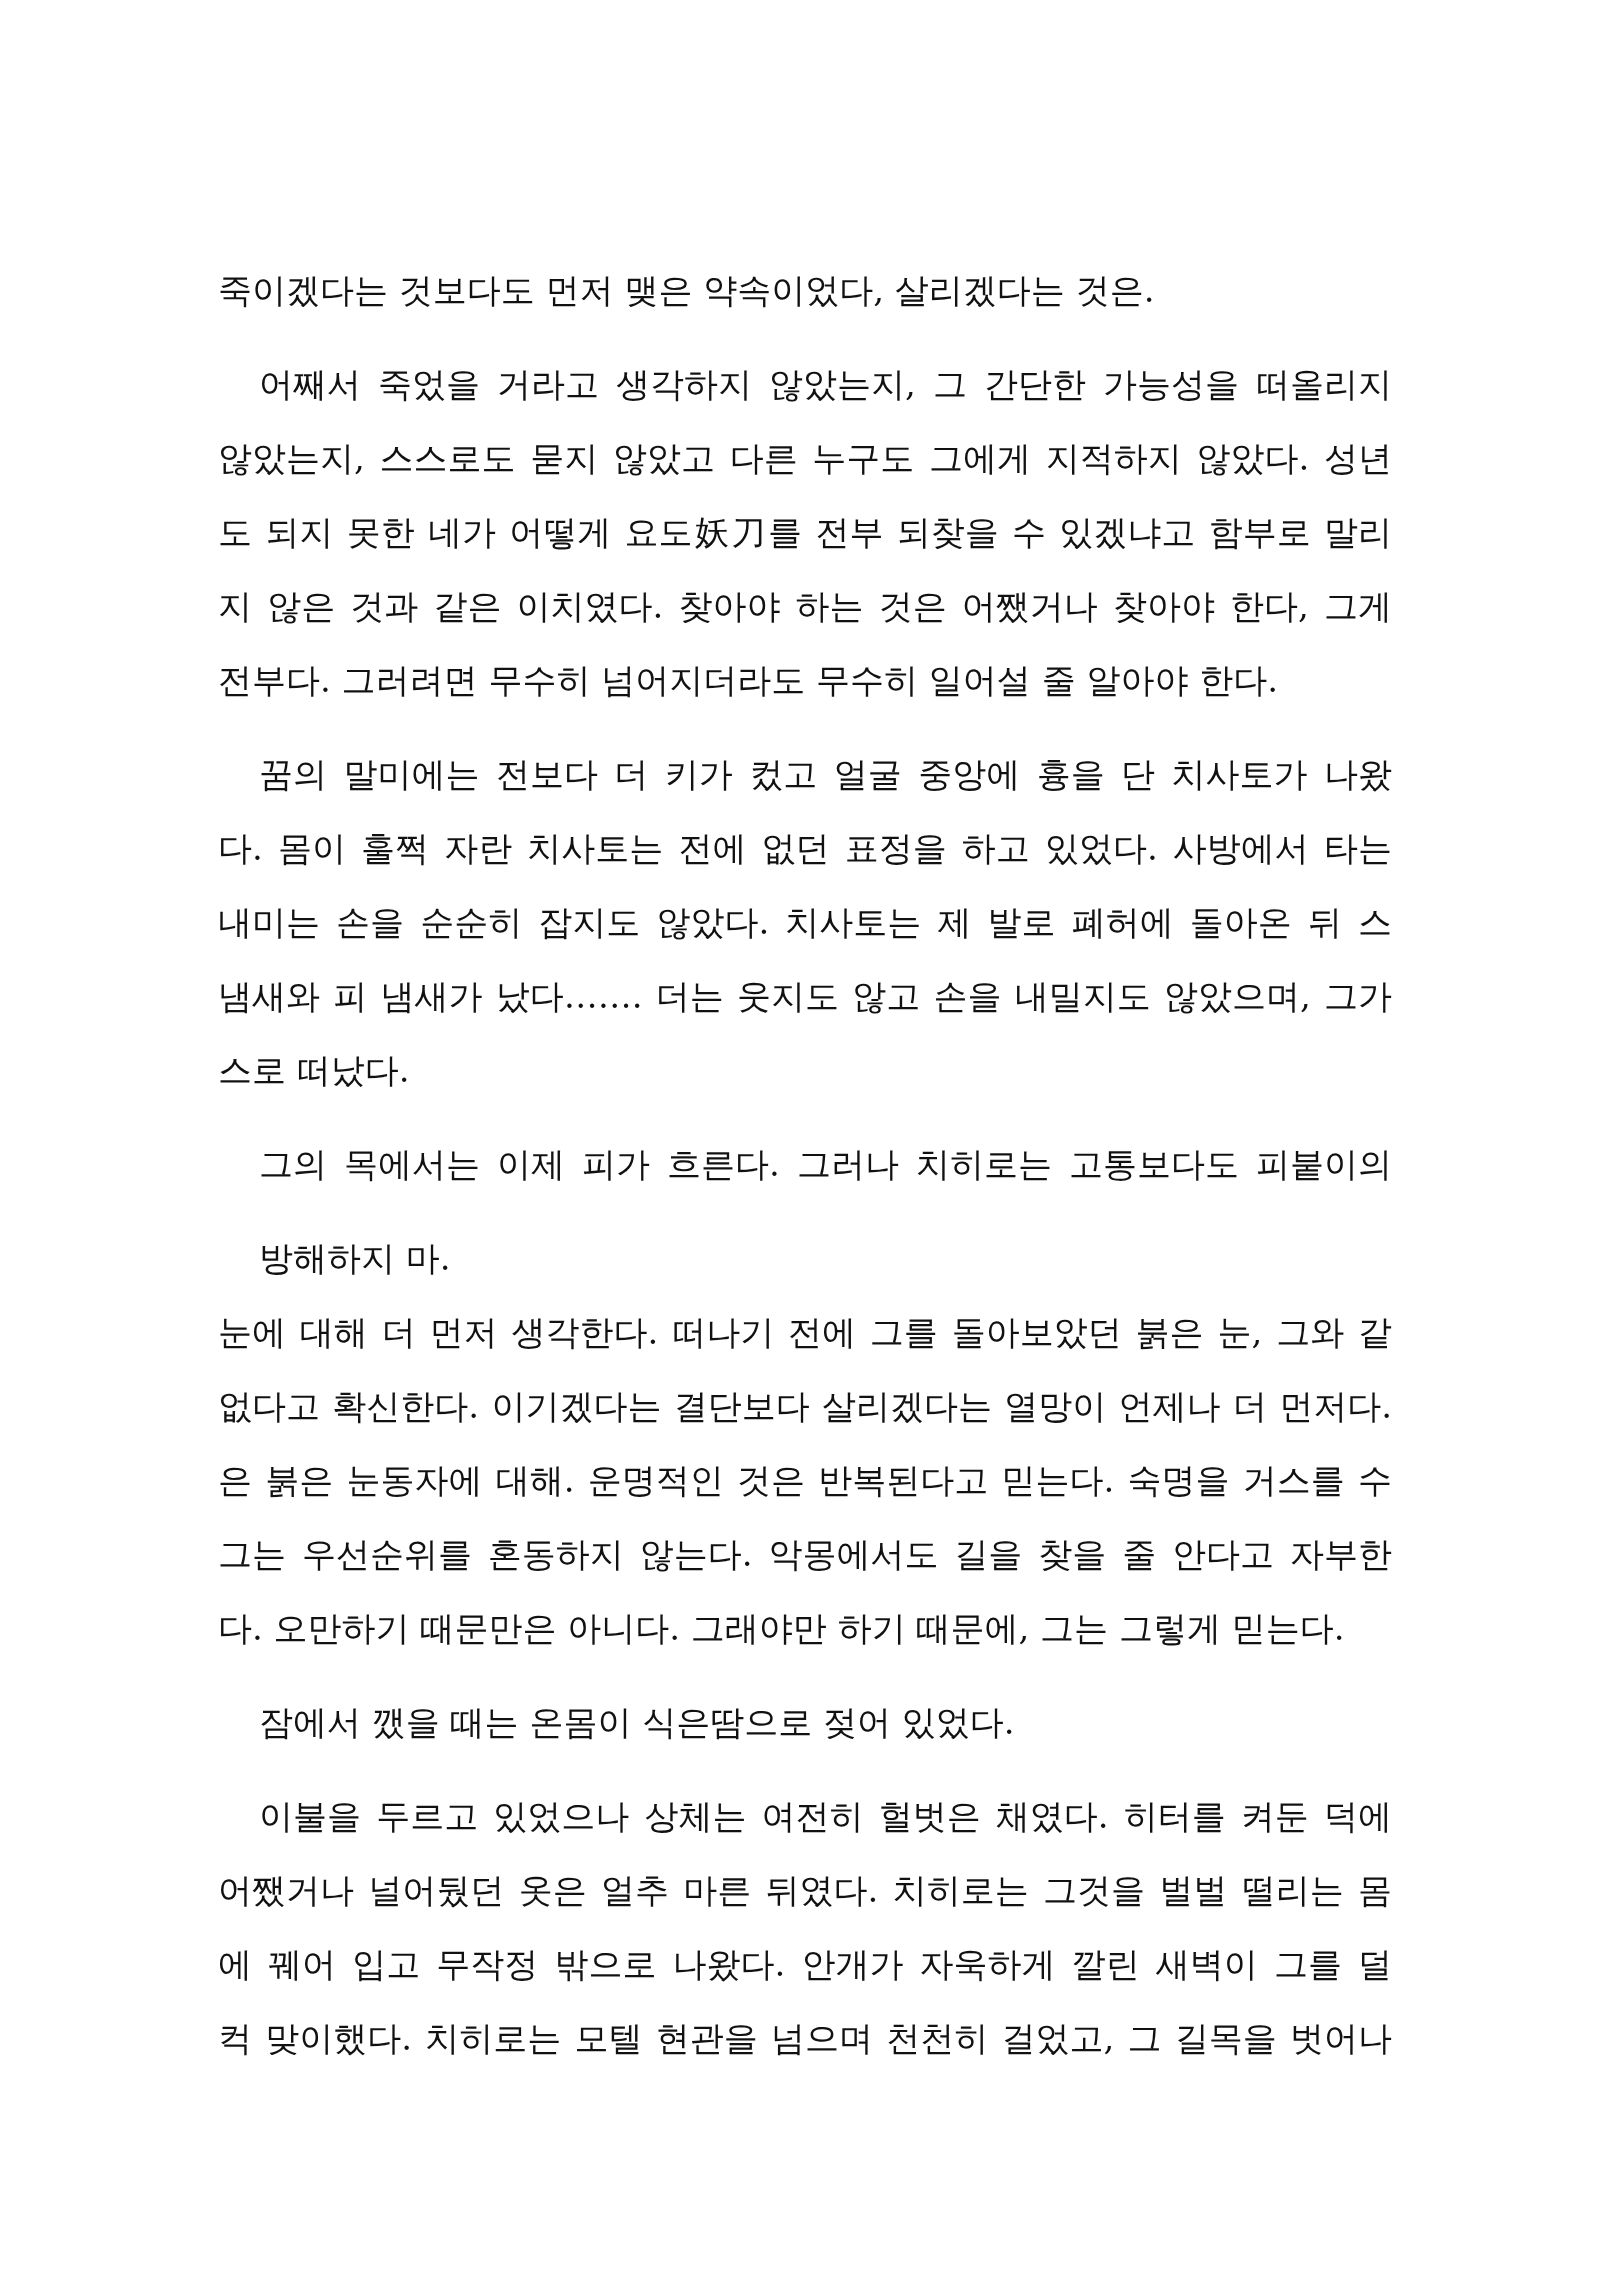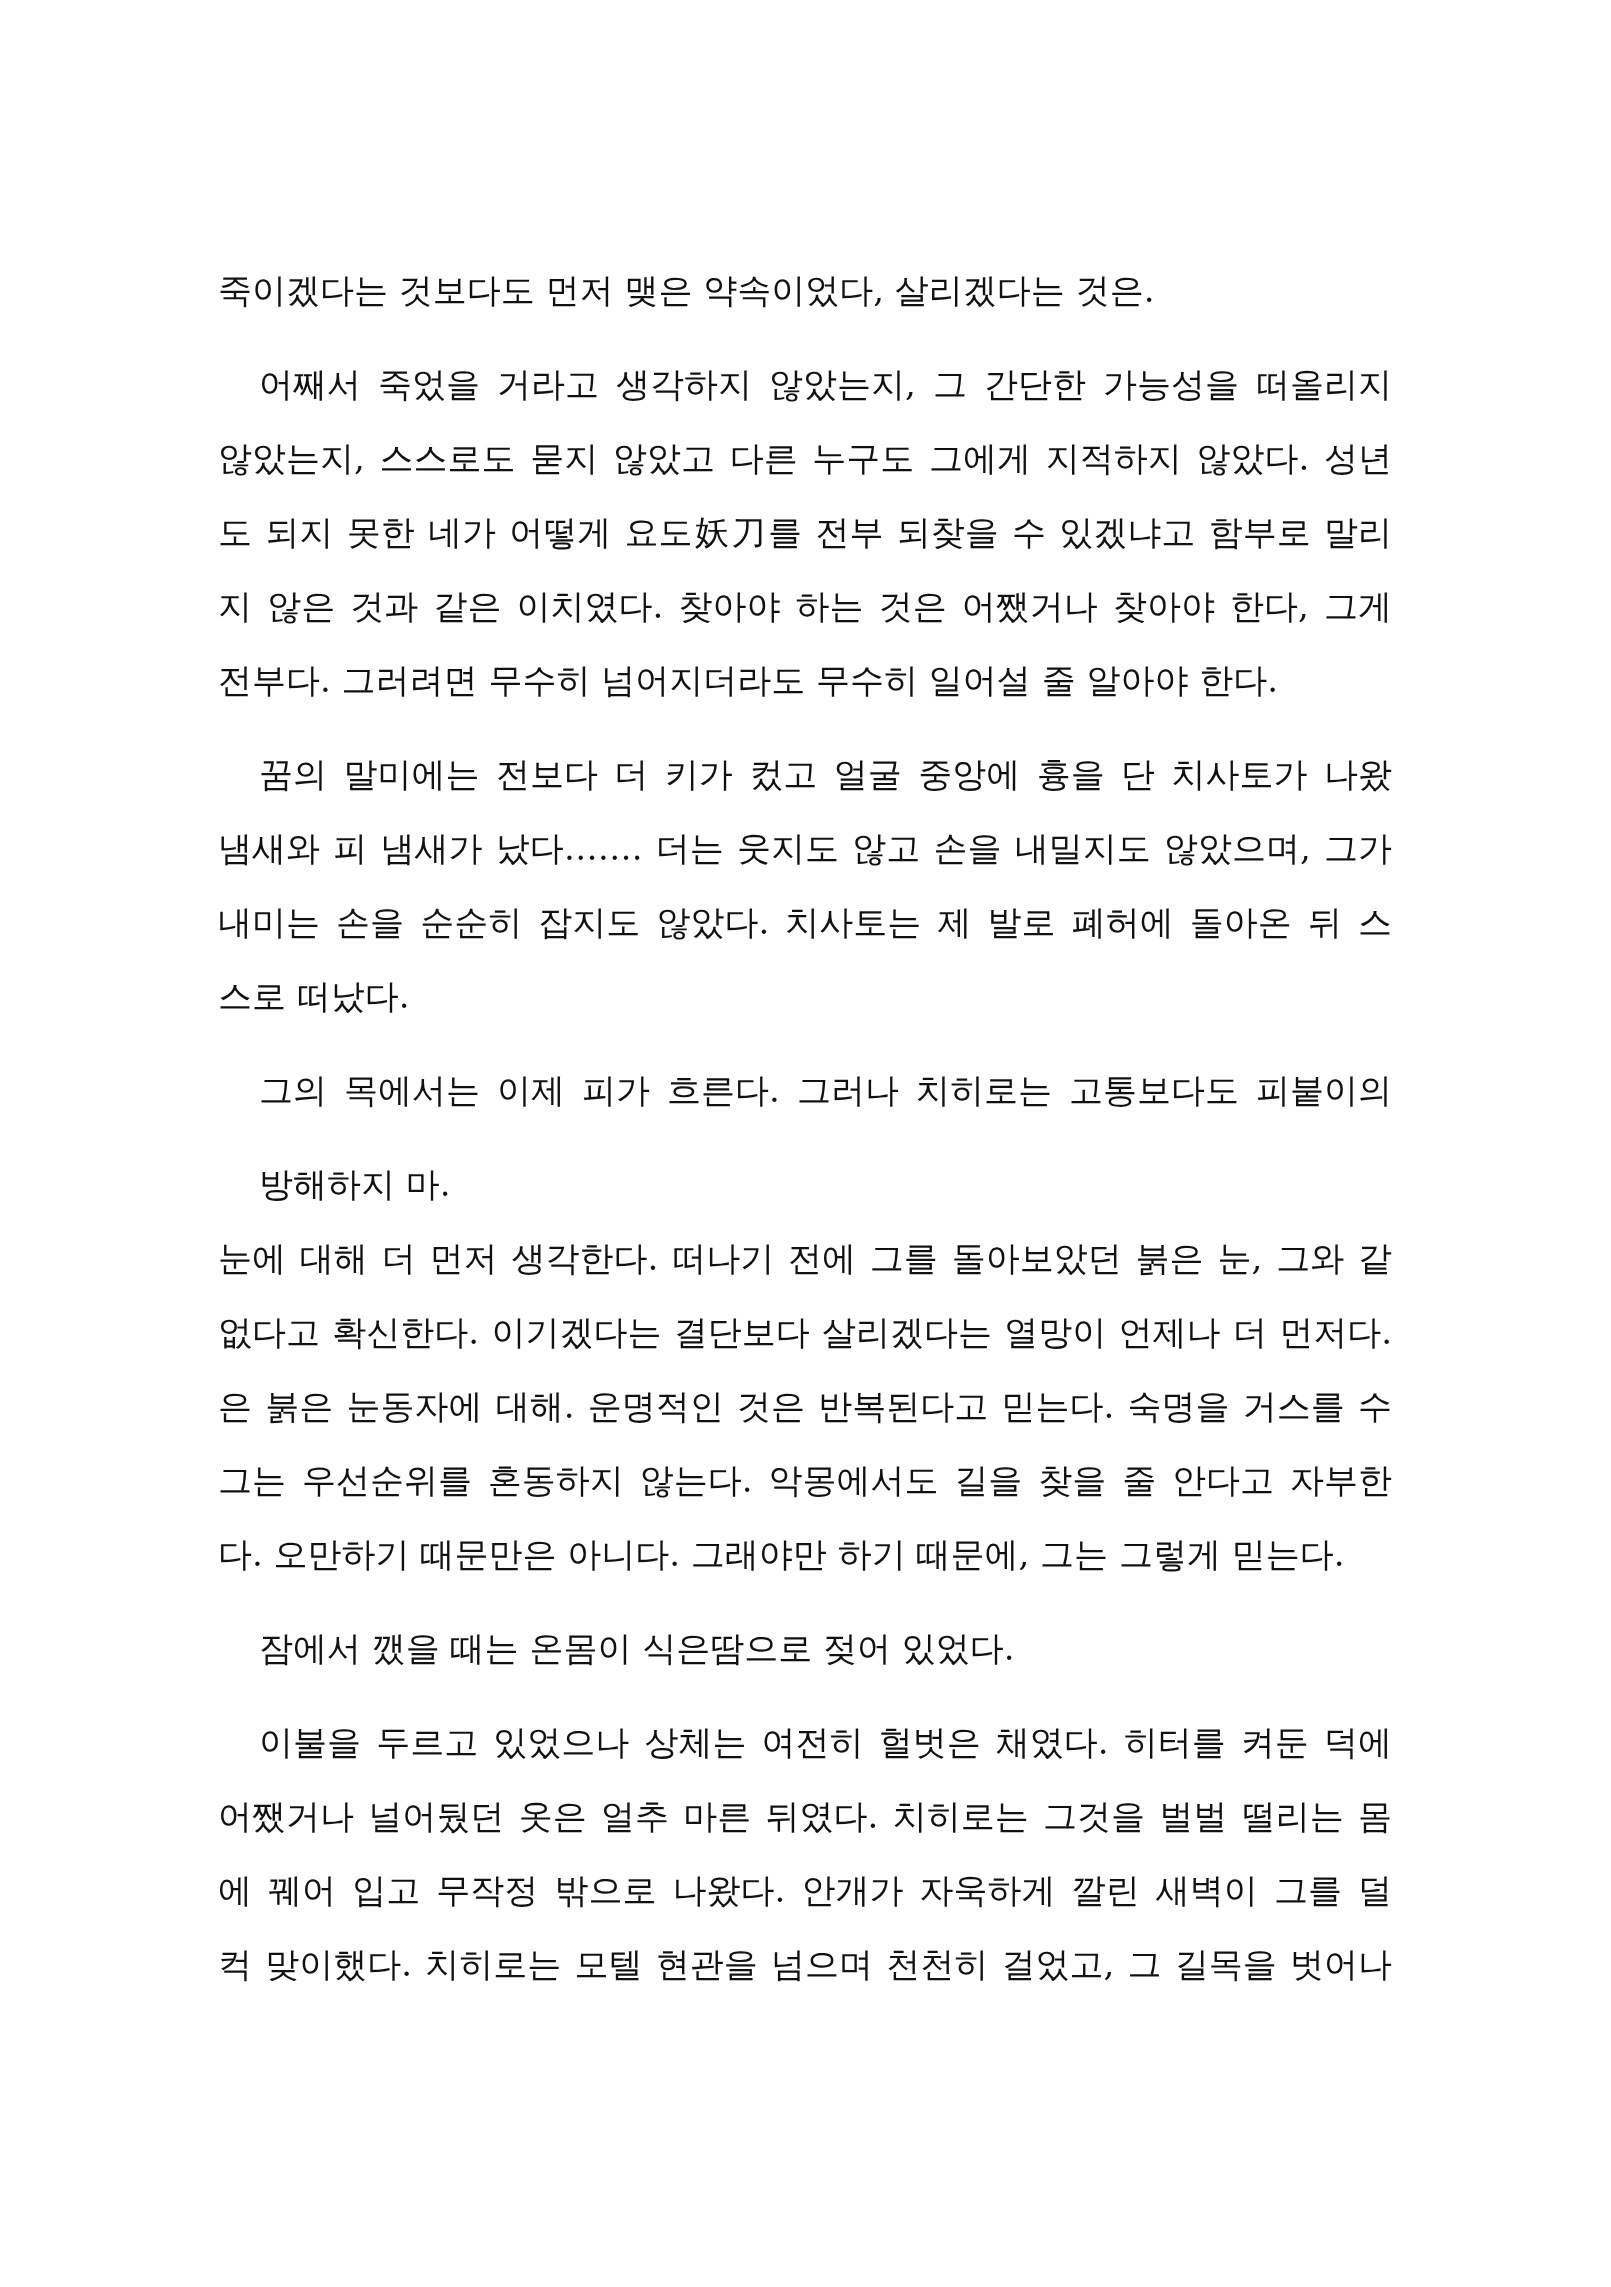--- a/index.html
+++ b/index.html
@@ -60,22 +60,23 @@
 
 <div class="page">
   <div class="text-block">
     <div class="line last"><span>죽이겠다는 것보다도 먼저 맺은 약속이었다, 살리겠다는 것은.</span></div>
     <div class="line indent full"><span>어째서 죽었을 거라고 생각하지 않았는지, 그 간단한 가능성을 떠올리지</span></div>
     <div class="line full"><span>않았는지, 스스로도 묻지 않았고 다른 누구도 그에게 지적하지 않았다. 성년</span></div>
     <div class="line full"><span>도 되지 못한 네가 어떻게 요도妖刀를 전부 되찾을 수 있겠냐고 함부로 말리</span></div>
     <div class="line full"><span>지 않은 것과 같은 이치였다. 찾아야 하는 것은 어쨌거나 찾아야 한다, 그게</span></div>
     <div class="line last"><span>전부다. 그러려면 무수히 넘어지더라도 무수히 일어설 줄 알아야 한다.</span></div>
     <div class="line indent full"><span>꿈의 말미에는 전보다 더 키가 컸고 얼굴 중앙에 흉을 단 치사토가 나왔</span></div>
+    <div class="line full"><span>다. 몸이 훌쩍 자란 치사토는 전에 없던 표정을 하고 있었다. 사방에서 타는</span></div>
+    <div class="line full"><span>내미는 손을 순순히 잡지도 않았다. 치사토는 제 발로 폐허에 돌아온 뒤 스</span></div>
     <div class="line full"><span>냄새와 피 냄새가 났다……. 더는 웃지도 않고 손을 내밀지도 않았으며, 그가</span></div>
-    <div class="line full"><span>내미는 손을 순순히 잡지도 않았다. 치사토는 제 발로 폐허에 돌아온 뒤 스</span></div>
     <div class="line last"><span>스로 떠났다.</span></div>
     <div class="line indent full"><span>그의 목에서는 이제 피가 흐른다. 그러나 치히로는 고통보다도 피붙이의</span></div>
     <div class="line indent last"><span>방해하지 마.</span></div>
     <div class="line full"><span>눈에 대해 더 먼저 생각한다. 떠나기 전에 그를 돌아보았던 붉은 눈, 그와 같</span></div>
     <div class="line full"><span>없다고 확신한다. 이기겠다는 결단보다 살리겠다는 열망이 언제나 더 먼저다.</span></div>
     <div class="line full"><span>은 붉은 눈동자에 대해. 운명적인 것은 반복된다고 믿는다. 숙명을 거스를 수</span></div>
     <div class="line full"><span>그는 우선순위를 혼동하지 않는다. 악몽에서도 길을 찾을 줄 안다고 자부한</span></div>
     <div class="line last"><span>다. 오만하기 때문만은 아니다. 그래야만 하기 때문에, 그는 그렇게 믿는다.</span></div>
     <div class="line indent last"><span>잠에서 깼을 때는 온몸이 식은땀으로 젖어 있었다.</span></div>
     <div class="line indent full"><span>이불을 두르고 있었으나 상체는 여전히 헐벗은 채였다. 히터를 켜둔 덕에</span></div>

